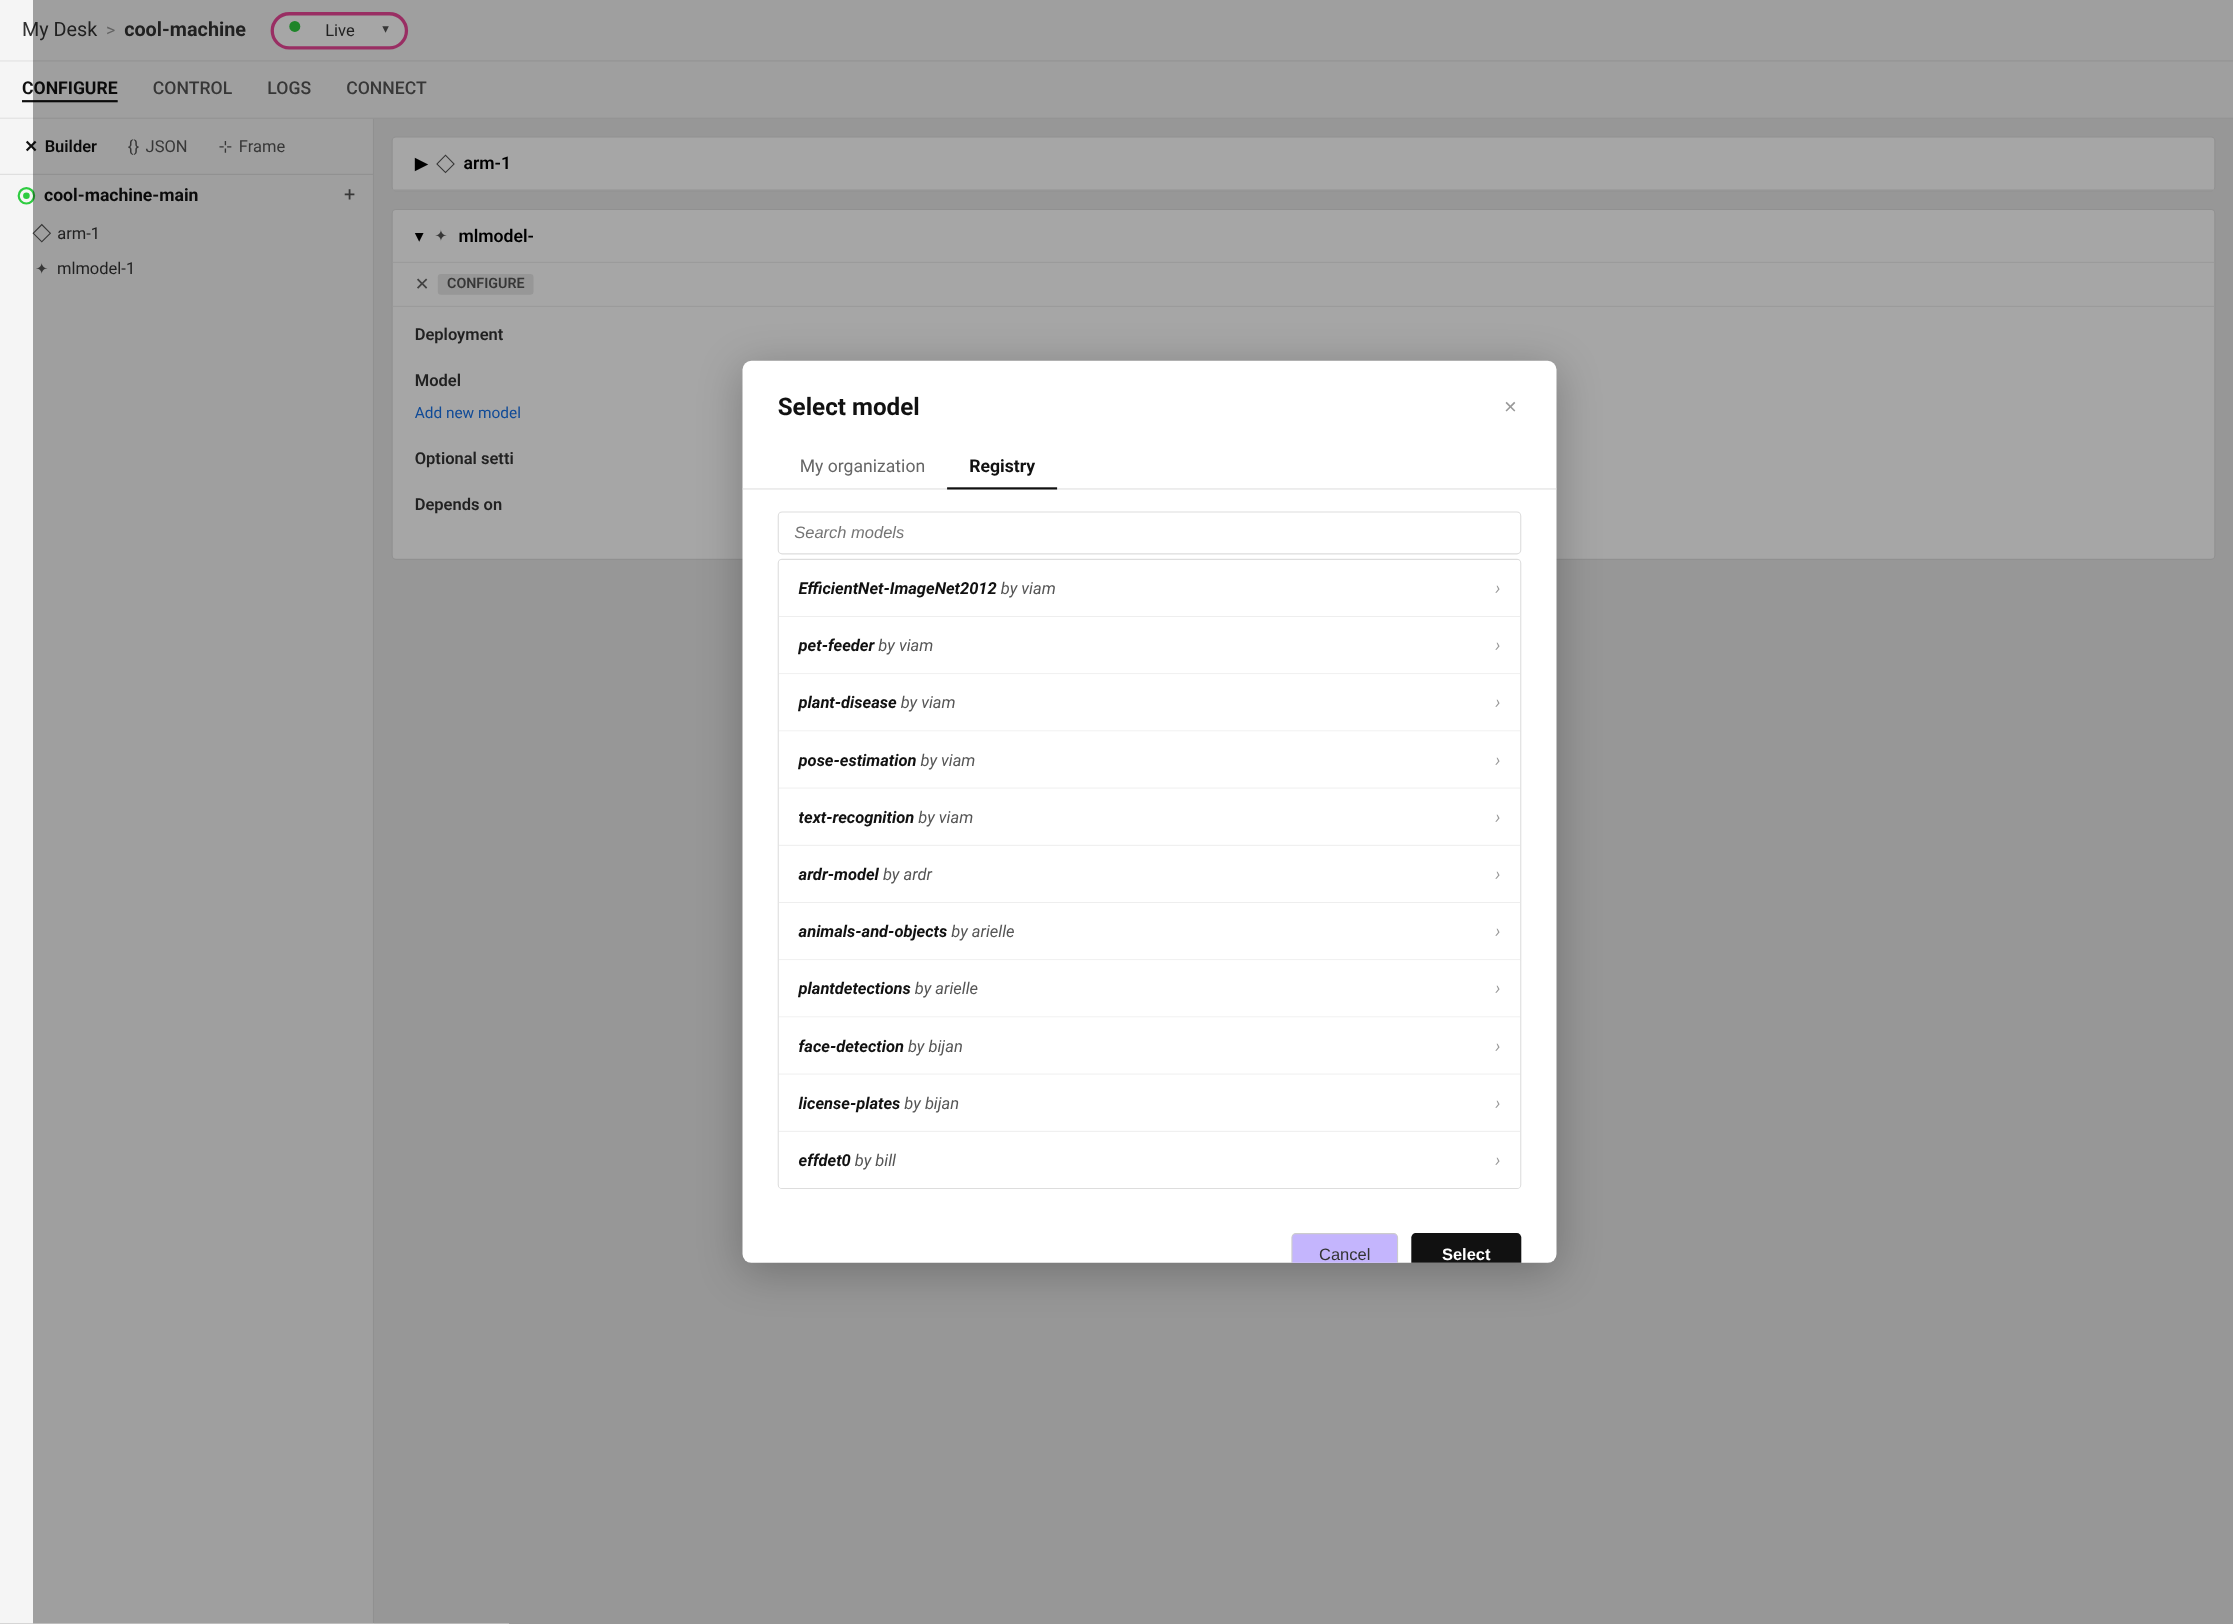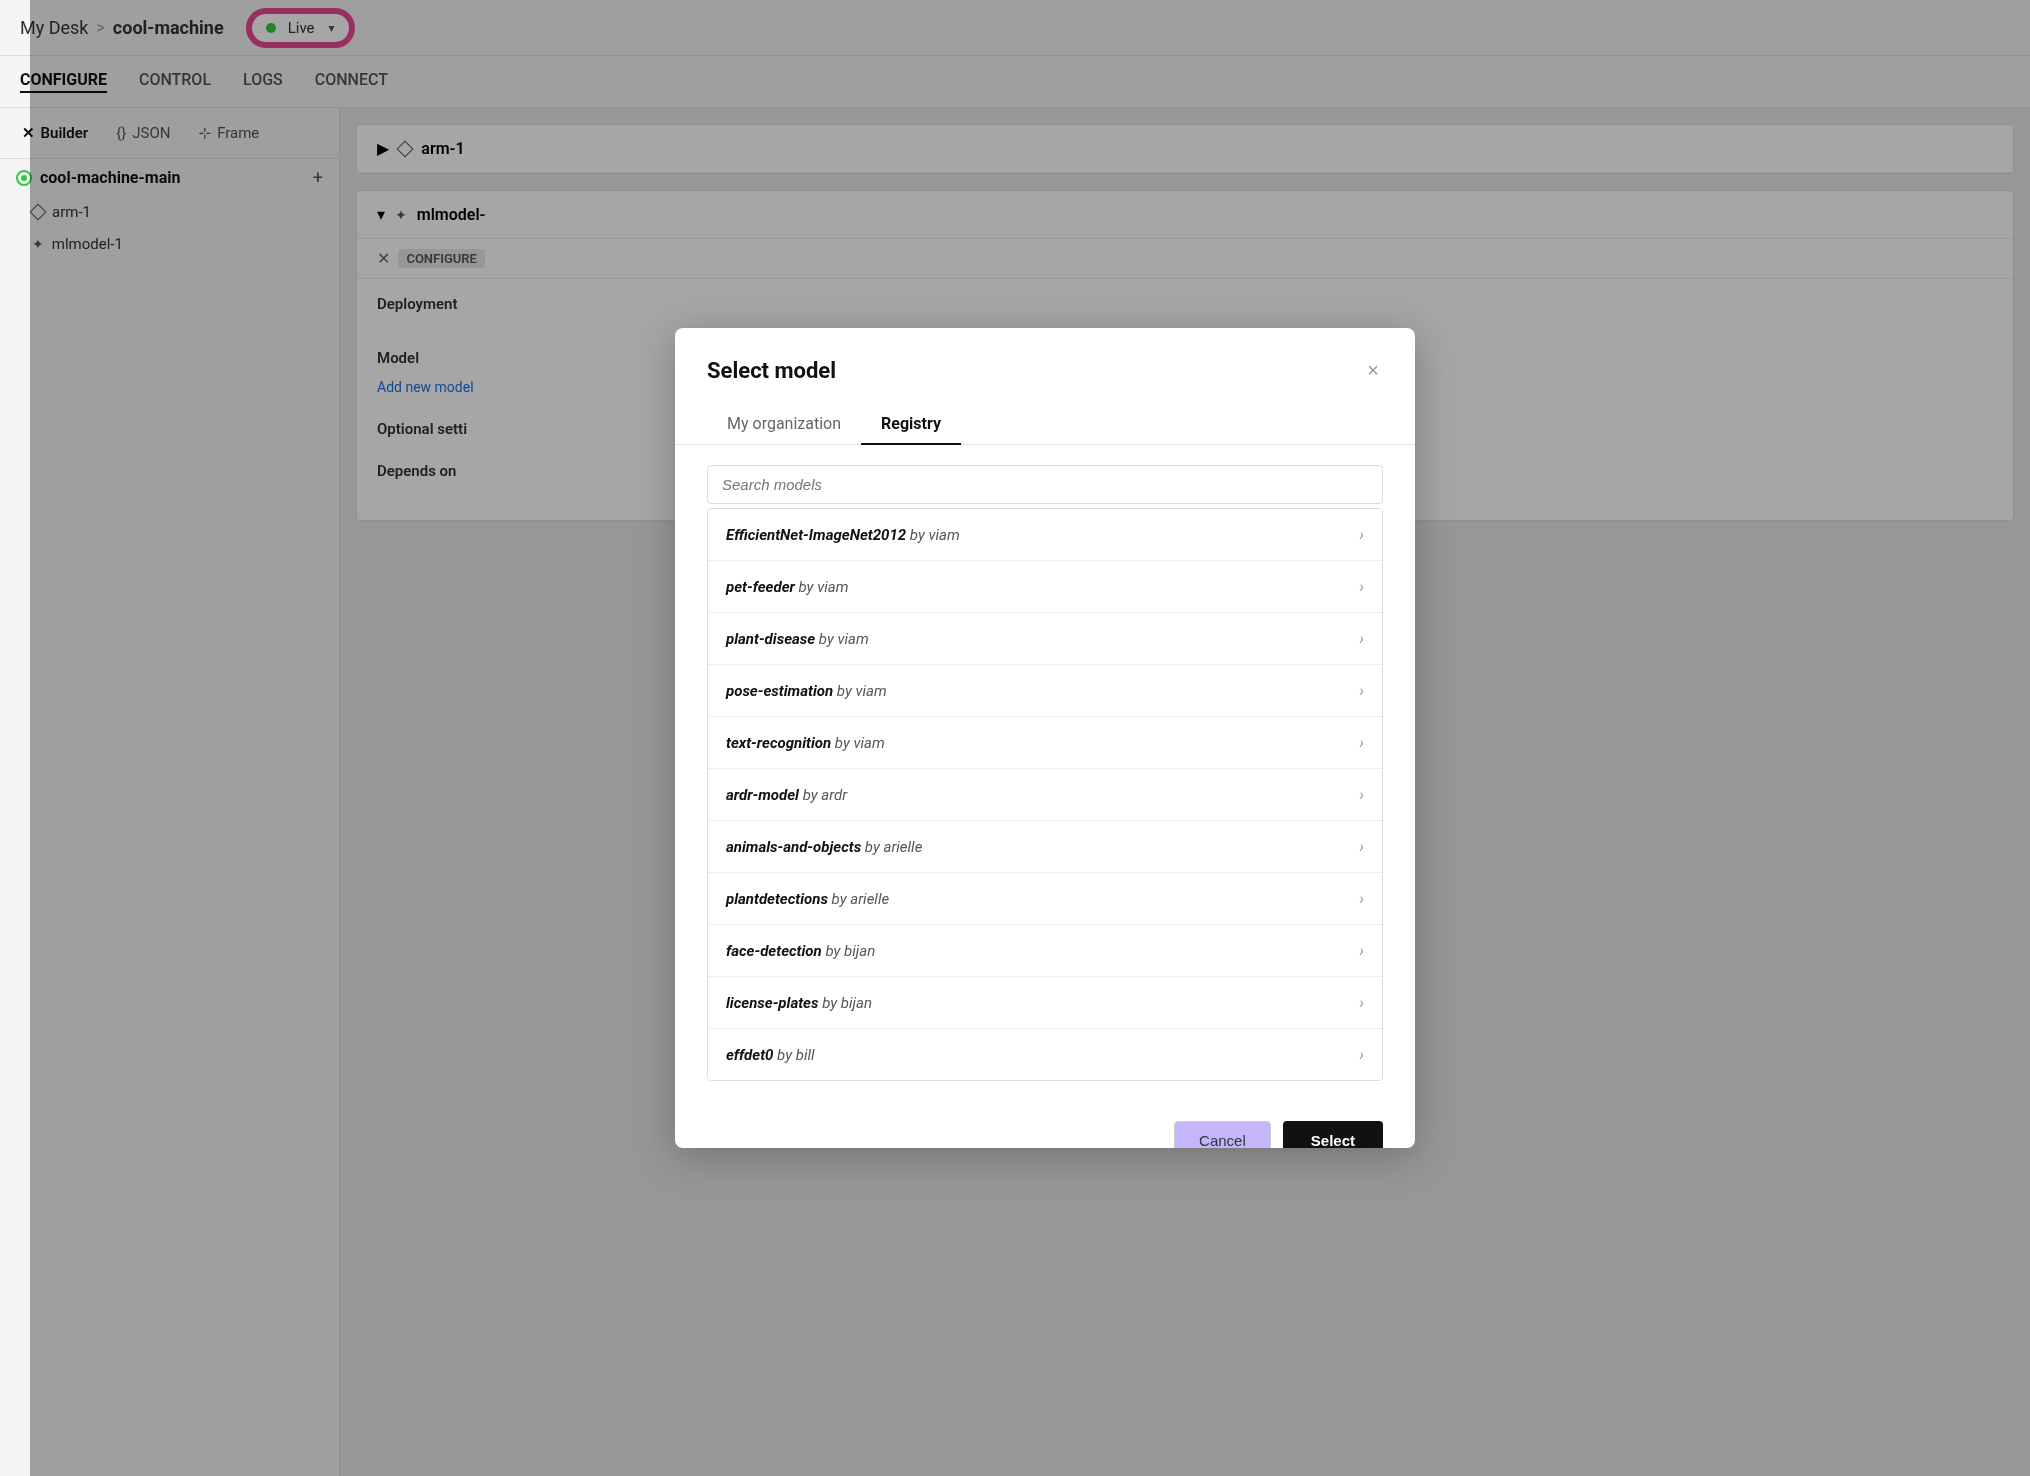--- a/index.html
+++ b/index.html
@@ -31,24 +31,23 @@
     }
     .top-bar-breadcrumb .machine-name {
       font-weight: 700;
     }
     .top-bar-separator {
       color: #999;
       font-size: 16px;
     }
     .live-badge {
       display: flex;
-      align-items: center;
-      gap: 12px;
+      gap: 23px;
       background: white;
-      border: 6px solid #ec4899;
+      border: 3px solid #ec4899;
       border-radius: 20px;
       padding: 5px 14px;
       font-size: 15px;
       color: #333;
       margin-left: 12px;
     }
     .live-dot {
       width: 10px;
       height: 10px;
       background: #2ecc40;
@@ -440,21 +439,21 @@
       <div class="card-header">
         <span>▾</span>
         <span class="star-icon">✦</span>
         <span class="card-title">mlmodel-</span>
       </div>
       <div style="padding:10px 20px; border-bottom:1px solid #eee; display:flex; align-items:center; gap:8px;">
         <span style="color:#666;">✕</span>
         <span class="configure-badge">CONFIGURE</span>
       </div>
       <div class="card-body">
-        <div style="margin-bottom:36px;">
+        <div style="margin-bottom:24px;">
           <div class="card-section-title">Deployment</div>
         </div>
         <div style="margin-bottom:24px;">
           <div class="card-section-title">Model</div>
           <a class="add-model-link">Add new model</a>
         </div>
         <div style="margin-bottom:24px;">
           <div class="card-section-title">Optional setti</div>
         </div>
         <div style="margin-bottom:24px;">

